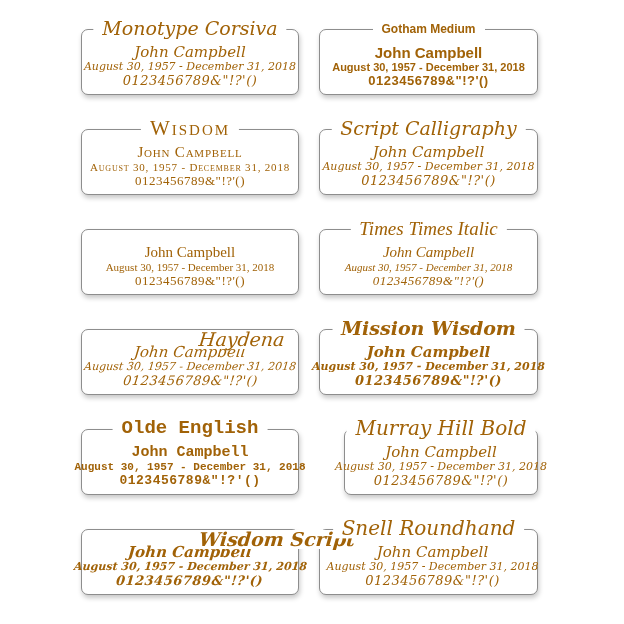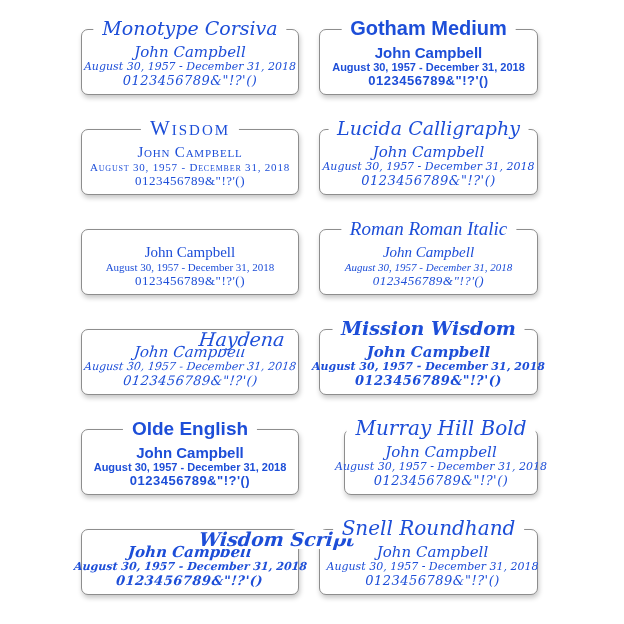--- a/index.html
+++ b/index.html
@@ -5,21 +5,21 @@
   html, body {
     margin: 0;
     padding: 0;
     background: #ffffff;
   }
   .page {
     position: relative;
     width: 624px;
     height: 624px;
     background: #ffffff;
-    color: #1d4ed8;
+    color: #a16207;
     overflow: hidden;
     font-family: "Liberation Serif", serif;
   }
   .grid {
     position: absolute;
     left: 81px;
     top: 0;
     width: 458px;
     display: grid;
     grid-template-columns: 218px 219px;
@@ -59,30 +59,30 @@
     z-index: 2;
   }
   .line { line-height: 1.15; white-space: nowrap; }
   .name-line  { font-size: 15px; }
   .dates-line { font-size: 11px; }
   .chars-line { font-size: 13px; letter-spacing: 0.5px; }
 
   
   .f-corsiva      { font-family: "DejaVu Serif", serif; font-style: italic; }
   .f-gotham       { font-family: "Liberation Sans", sans-serif; font-weight: 700; }
-  .f-gotham .font-title { font-size: 20px; }
+  .f-gotham .font-title { font-size: 12px; }
   .f-cinzel       { font-family: "Liberation Serif", serif; font-variant: small-caps; letter-spacing: 0.8px; }
   .f-cinzel .font-title { font-size: 21px; letter-spacing: 2px; }
   .f-lucida       { font-family: "DejaVu Serif", serif; font-style: italic; }
   .f-times        { font-family: "Liberation Serif", serif; }
   .f-timesitalic  { font-family: "Liberation Serif", serif; font-style: italic; }
   .f-haydena      { font-family: "DejaVu Serif", serif; font-style: italic; transform-origin: center; }
   .f-haydena .line, .f-haydena .font-title { transform: skewX(-6deg); }
   .f-mission      { font-family: "DejaVu Serif", serif; font-style: italic; font-weight: 700; }
-  .f-olde         { font-family: Liberation Sans, sans-serif; font-weight: 700; }
+  .f-olde         { font-family: Liberation Mono, monospace; font-weight: 700; }
   .f-murray       { font-family: "DejaVu Serif", serif; font-style: italic; margin-left: 25px; }
   .f-murray .font-title { font-size: 20px; }
   .f-wisdom       { font-family: "DejaVu Serif", serif; font-style: italic; font-weight: 700; }
   .f-wisdom .line, .f-wisdom .font-title { transform: skewX(-5deg); }
   .f-snell        { font-family: "DejaVu Serif", serif; font-style: italic; padding-left: 8px; }
   .f-snell .font-title { font-size: 20px; }
 </style>
 </head>
 <body>
 
@@ -111,38 +111,38 @@
       <div class="card f-cinzel">
         <div class="font-title">Wisdom</div>
         <div class="line name-line">John Campbell</div>
         <div class="line dates-line">August 30, 1957 - December 31, 2018</div>
         <div class="line chars-line">0123456789&amp;"!?'()</div>
       </div>
     </div>
 
     <div class="cell">
       <div class="card f-lucida">
-        <div class="font-title">Lucida Calligraphy</div>
+        <div class="font-title">Script Calligraphy</div>
         <div class="line name-line">John Campbell</div>
         <div class="line dates-line">August 30, 1957 - December 31, 2018</div>
         <div class="line chars-line">0123456789&amp;"!?'()</div>
       </div>
     </div>
 
     <div class="cell">
       <div class="card f-times">
         <div class="line name-line">John Campbell</div>
         <div class="line dates-line">August 30, 1957 - December 31, 2018</div>
         <div class="line chars-line">0123456789&amp;"!?'()</div>
       </div>
     </div>
 
     <div class="cell">
       <div class="card f-timesitalic">
-        <div class="font-title">Roman Roman Italic</div>
+        <div class="font-title">Times Times Italic</div>
         <div class="line name-line">John Campbell</div>
         <div class="line dates-line">August 30, 1957 - December 31, 2018</div>
         <div class="line chars-line">0123456789&amp;"!?'()</div>
       </div>
     </div>
 
     <div class="cell">
       <div class="card f-haydena">
         <div class="font-title">Haydena</div>
         <div class="line name-line">John Campbell</div>

